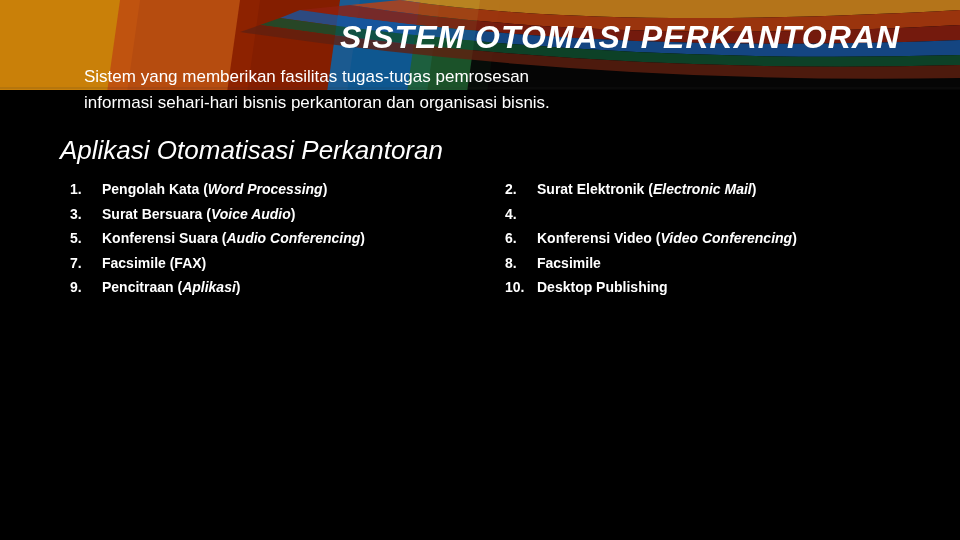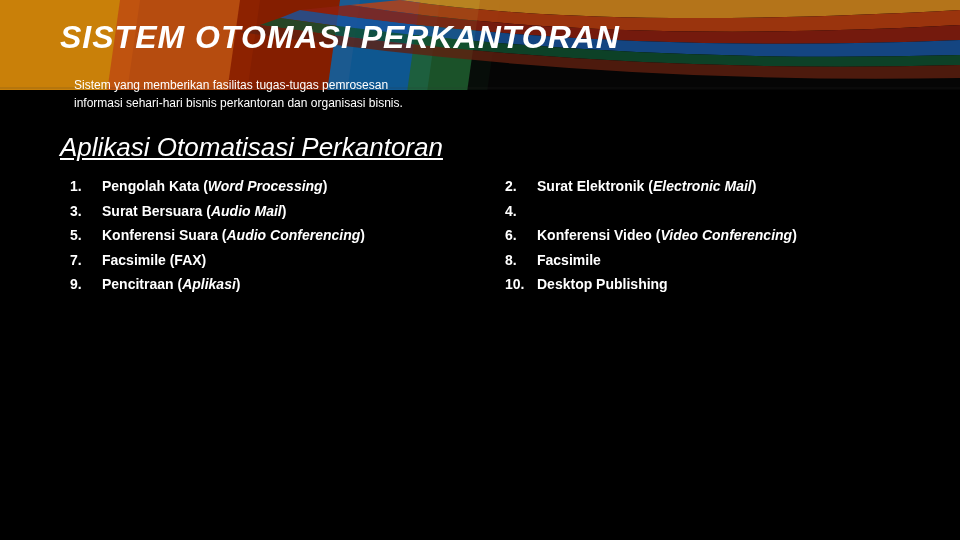--- a/index.html
+++ b/index.html
@@ -21,22 +21,22 @@
     }
 
     .content {
       position: absolute;
       top: 0; left: 0;
       width: 100%; height: 100%;
       padding: 18px 60px 20px 60px;
     }
 
     .title-block {
-      text-align: left;
-      margin-bottom: 20px;
+      text-align: right;
+      margin-bottom: 8px;
     }
 
     .main-title {
       font-size: 32px;
       font-weight: 900;
       color: #fff;
       text-transform: uppercase;
       letter-spacing: 1px;
       font-style: italic;
       line-height: 1.2;
@@ -44,33 +44,32 @@
 
     .sub-title {
       font-size: 22px;
       font-weight: 700;
       color: #fff;
       font-style: italic;
       letter-spacing: 1px;
     }
 
     .description {
-      font-size: 12px;
+      font-size: 17px;
       color: #fff;
       margin-bottom: 20px;
       line-height: 1.5;
-      margin-left: 14px;
+      margin-left: 24px;
     }
 
     .section-title {
       font-size: 26px;
       color: #fff;
       font-style: italic;
       margin-bottom: 12px;
-      text-decoration: underline;
     }
 
     .list-container {
       display: grid;
       grid-template-columns: 1fr 1fr;
       gap: 2px 40px;
       margin-left: 10px;
     }
 
     .list-item {
@@ -150,21 +149,21 @@
   <div class="list-item">
         <span class="list-num">1.</span>
         <span class="list-text">Pengolah Kata (<i>Word Processing</i>)</span>
       </div>
       <div class="list-item">
         <span class="list-num">2.</span>
         <span class="list-text">Surat Elektronik (<i>Electronic Mail</i>)</span>
       </div>
       <div class="list-item">
         <span class="list-num">3.</span>
-        <span class="list-text">Surat Bersuara (<i>Audio Mail</i>)</span>
+        <span class="list-text">Surat Bersuara (<i>Voice Audio</i>)</span>
       </div>
       <div class="list-item">
         <span class="list-num">4.</span>
       </div>
       <div class="list-item">
         <span class="list-num">5.</span>
         <span class="list-text">Konferensi Suara (<i>Audio Conferencing</i>)</span>
       </div>
       <div class="list-item">
         <span class="list-num">6.</span>

